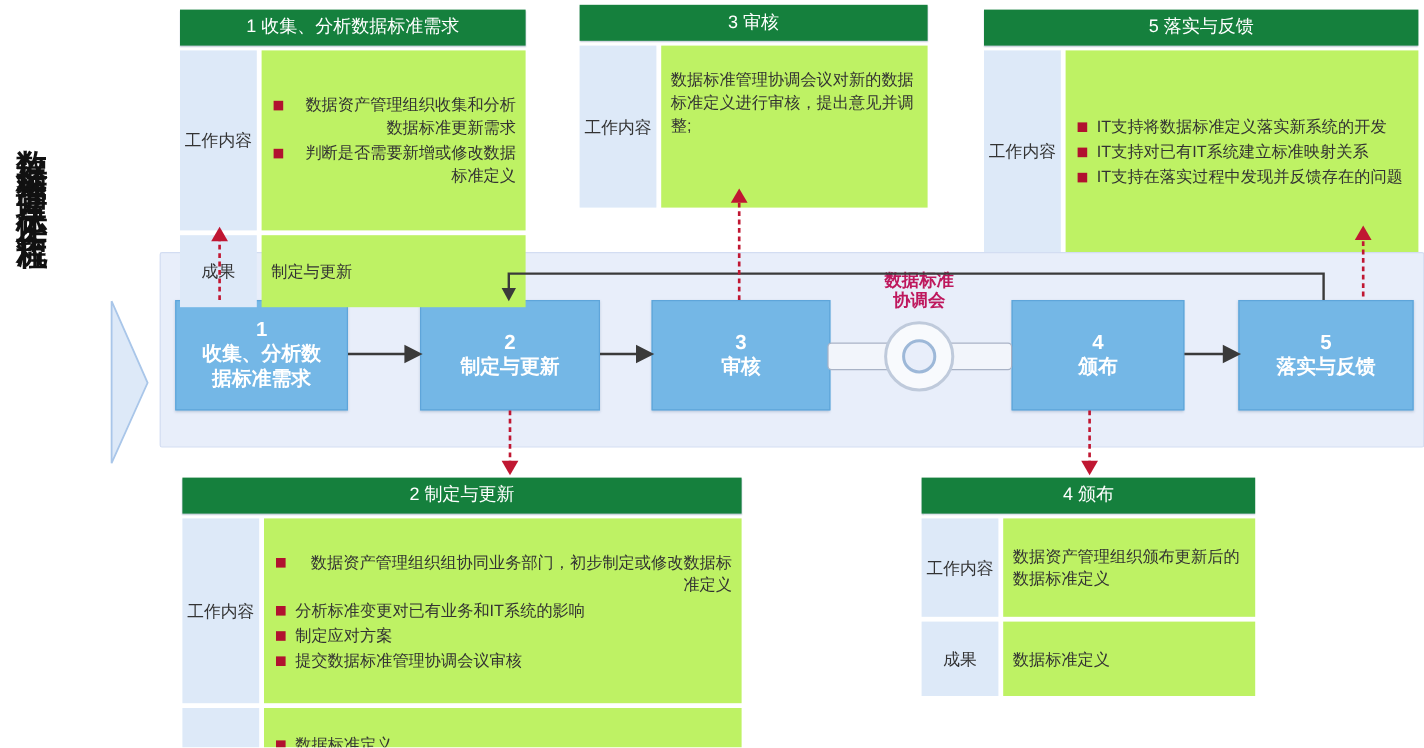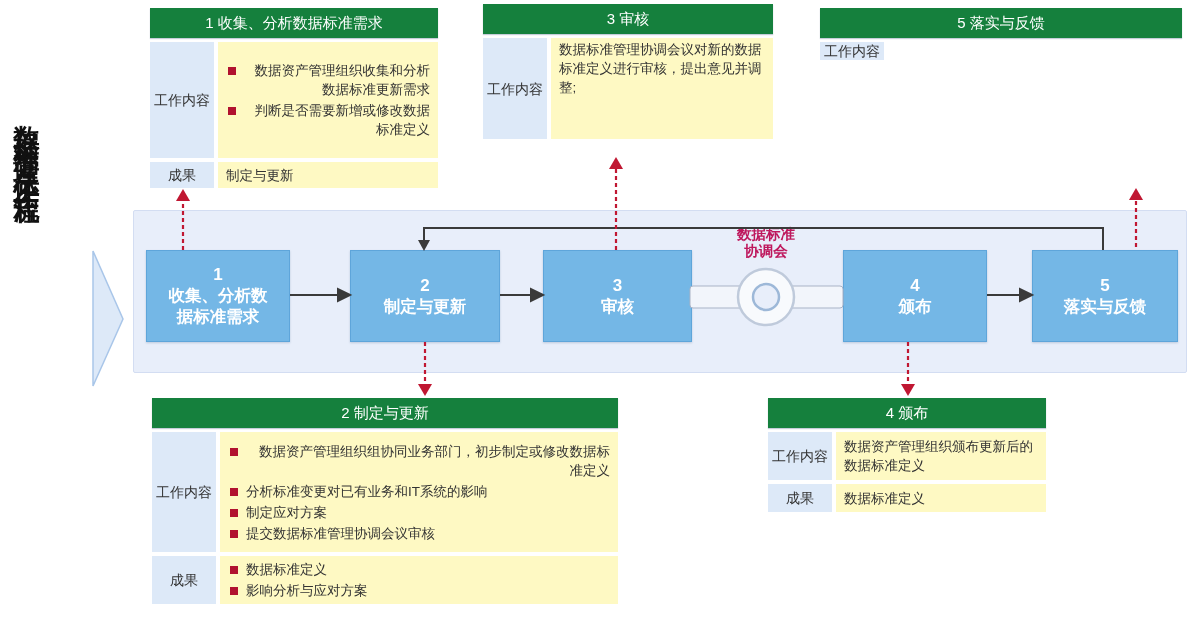--- a/index.html
+++ b/index.html
@@ -28,21 +28,21 @@
 
   
   .panel{position:absolute;font-size:13.5px;color:#333;}
   .panel-header{background:#15803d;color:#ffffff;text-align:center;
     font-size:15px;line-height:30px;height:30px;margin-bottom:4px;
     box-shadow:0 1px 1px rgba(60,90,130,.3);}
   .panel-row{display:flex;column-gap:4px;margin-bottom:4px;}
   .row-label{background:#dde9f8;width:64px;flex:0 0 64px;display:flex;
     align-items:center;justify-content:center;text-align:center;
     color:#333;font-size:14px;line-height:18px;}
-  .row-content{background:#fef9c3;flex:1;padding:2px 8px;display:flex;
+  .row-content{background:#bef264;flex:1;padding:19px 8px;display:flex;
     flex-direction:column;justify-content:center;}
   .row-content.plain{line-height:19px;}
   ul.bullets{list-style:none;margin:0;padding:0;}
   ul.bullets li{display:flex;align-items:flex-start;margin:2px 0;line-height:19px;text-align:right;}
   .bullet{flex:0 0 8px;width:8px;height:8px;background:#b1122f;margin:6px 8px 0 2px;}
 
   .overlay{position:absolute;left:0;top:0;z-index:10;pointer-events:none;}
 </style>
 </head>
 <body>
@@ -106,20 +106,36 @@
     <div class="panel-row">
       <div class="row-label">工作内容</div>
       <div class="row-content plain" style="min-height:97px;justify-content:flex-start;">数据标准管理协调会议对新的数据标准定义进行审核，提出意见并调整;</div>
     </div>
   </div>
 
   <div class="panel" style="left:820px;top:8px;width:362px;">
     <div class="panel-header">5 落实与反馈</div>
     <div class="panel-row">
       <div class="row-label">工作内容</div>
+      <div class="row-content" style="min-height:130px;">
+        <ul class="bullets">
+          <li>
+              <span class="bullet"></span>
+              <span>IT支持将数据标准定义落实新系统的开发</span>
+            </li>
+          <li>
+              <span class="bullet"></span>
+              <span>IT支持对已有IT系统建立标准映射关系</span>
+            </li>
+          <li>
+              <span class="bullet"></span>
+              <span>IT支持在落实过程中发现并反馈存在的问题</span>
+            </li>
+        </ul>
+      </div>
     </div>
   </div>
 
   <div class="panel" style="left:152px;top:398px;width:466px;">
     <div class="panel-header">2 制定与更新</div>
     <div class="panel-row">
       <div class="row-label">工作内容</div>
       <div class="row-content" style="min-height:116px;">
         <ul class="bullets">
           <li>

